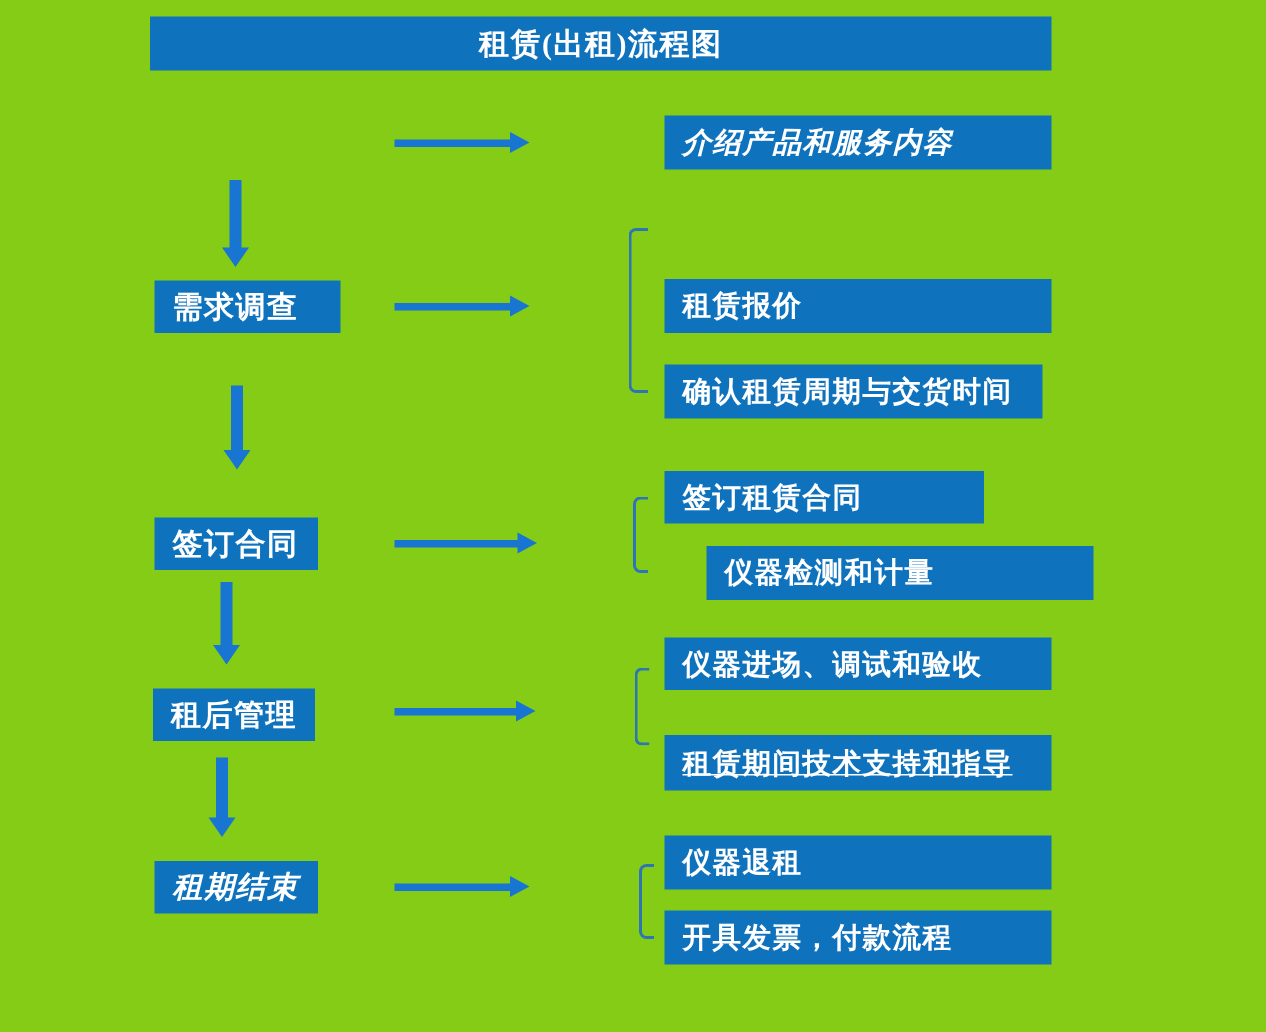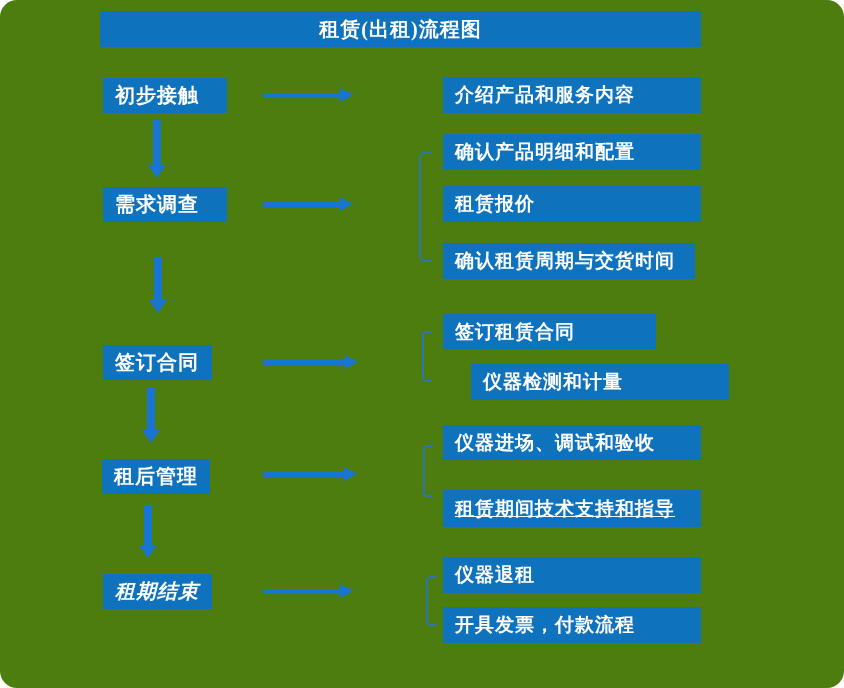--- a/index.html
+++ b/index.html
@@ -3,23 +3,22 @@
 <meta charset="utf-8">
 <style>
   :root{
     --box-blue:#0F72BD;
     --arrow-blue:#1975D2;
     --bracket-blue:#2E75B6;
     --text-white:#FFFFFF;
   }
   html,body{margin:0;padding:0;background:#ffffff;}
   .canvas{
-    position:relative;width:844px;height:688px;background:#4d7c0f;overflow:hidden;
+    position:relative;width:844px;height:688px;background:#84cc16;overflow:hidden;
     font-family:"Liberation Serif","DejaVu Serif",serif;
-    border-radius:17px;
   }
   .bluebox{
     position:absolute;background:var(--box-blue);color:var(--text-white);
     font-weight:bold;display:flex;align-items:center;box-sizing:border-box;
   }
   .titlebar{
     justify-content:center;font-size:20px;letter-spacing:1px;
   }
   .stepbox{
     padding-left:12px;font-size:20px;letter-spacing:1px;
@@ -55,21 +54,20 @@
     border-radius:5px 0 0 5px;
   }
 </style>
 </head>
 <body>
 
 <div class="canvas">
 
   <div class="bluebox titlebar" style="left:100px;top:11px;width:601px;height:36px;">租赁(出租)流程图</div>
 
-  <div class="bluebox stepbox" style="left:103px;top:78px;width:124px;height:35px;">初步接触</div>
   <div class="bluebox stepbox" style="left:103px;top:187px;width:124px;height:35px;">需求调查</div>
   <div class="bluebox stepbox" style="left:103px;top:345px;width:109px;height:35px;">签订合同</div>
   <div class="bluebox stepbox" style="left:102px;top:459px;width:108px;height:35px;">租后管理</div>
   <div class="bluebox stepbox" style="left:103px;top:574px;width:109px;height:35px;font-style:italic;">租期结束</div>
 
   <div class="v-arrow" style="left:148px;top:120px;height:58px;">
     <span class="shaft"></span>
     <span class="head"></span>
   </div>
   <div class="v-arrow" style="left:149px;top:257px;height:56px;">
@@ -104,23 +102,22 @@
   <div class="h-arrow" style="left:263px;top:584px;width:90px;">
     <span class="shaft"></span>
     <span class="head"></span>
   </div>
 
   <div class="bracket" style="left:419px;top:152px;width:13px;height:110px;"></div>
   <div class="bracket" style="left:422px;top:331px;width:10px;height:51px;"></div>
   <div class="bracket" style="left:423px;top:445px;width:10px;height:52px;"></div>
   <div class="bracket" style="left:426px;top:576px;width:10px;height:50px;"></div>
 
-  <div class="bluebox detailbox" style="left:443px;top:77px;width:258px;height:36px;">介绍产品和服务内容</div>
+  <div class="bluebox detailbox" style="left:443px;top:77px;width:258px;height:36px;font-style:italic;">介绍产品和服务内容</div>
 
-  <div class="bluebox detailbox" style="left:443px;top:134px;width:258px;height:36px;">确认产品明细和配置</div>
   <div class="bluebox detailbox" style="left:443px;top:186px;width:258px;height:36px;">租赁报价</div>
   <div class="bluebox detailbox" style="left:443px;top:243px;width:252px;height:36px;">确认租赁周期与交货时间</div>
 
   <div class="bluebox detailbox" style="left:443px;top:314px;width:213px;height:35px;">签订租赁合同</div>
   <div class="bluebox detailbox" style="left:443px;top:364px;width:258px;height:36px;margin-left:28px;">仪器检测和计量</div>
 
   <div class="bluebox detailbox" style="left:443px;top:425px;width:258px;height:35px;text-align:right;">仪器进场、调试和验收</div>
   <div class="bluebox detailbox" style="left:443px;top:490px;width:258px;height:37px;text-decoration:underline;">租赁期间技术支持和指导</div>
 
   <div class="bluebox detailbox" style="left:443px;top:557px;width:258px;height:36px;">仪器退租</div>

